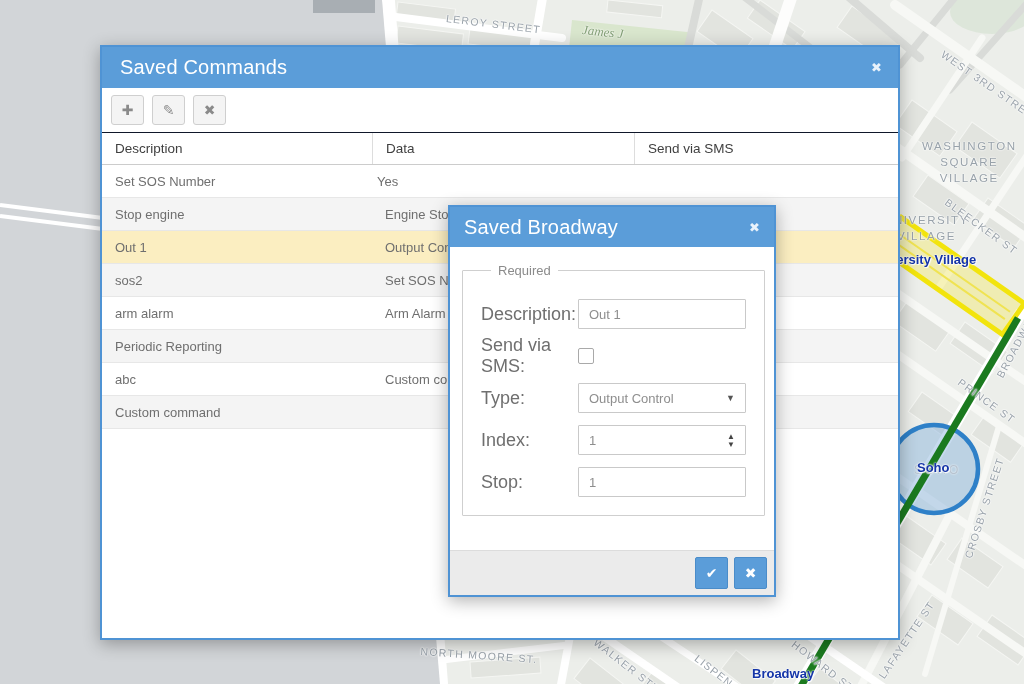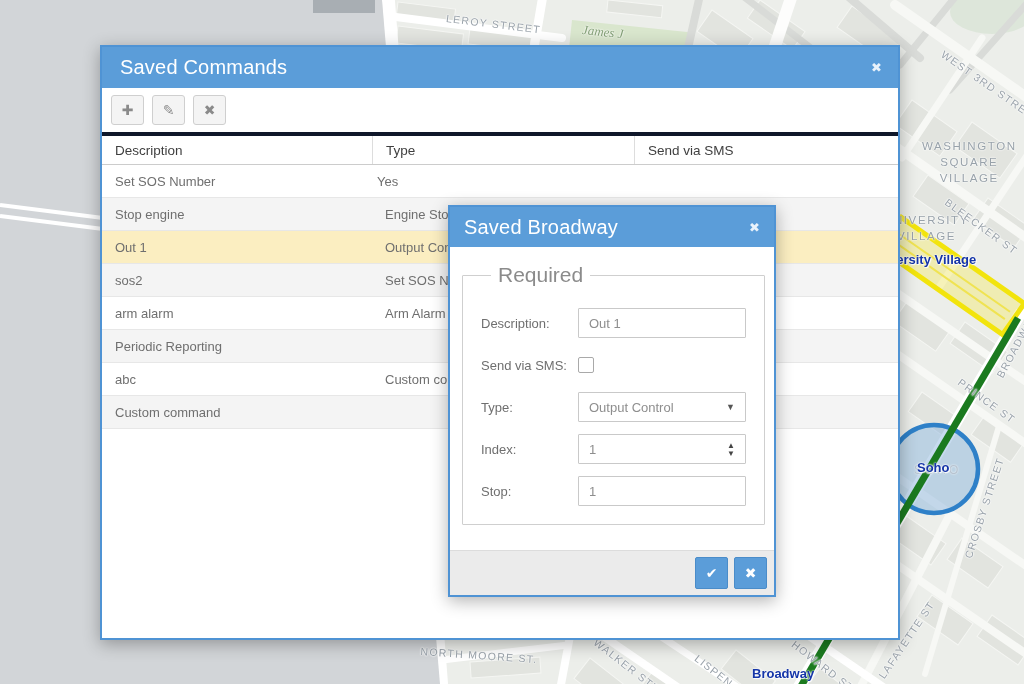--- a/index.html
+++ b/index.html
@@ -30,42 +30,42 @@
   .dlg-close{ margin-left:auto; color:#e9f2fb; font-size:13px; cursor:pointer; }
 
   
   .main-dialog{ left:100px; top:45px; width:800px; height:595px; z-index:10; }
   .main-dialog .dlg-header{ height:41px; padding:0 16px 0 18px; }
   .toolbar{ height:44px; padding:7px 9px; display:flex; gap:8px; }
   .tool-btn{ width:33px; height:30px; background:#f4f4f4; border:1px solid #cfcfcf;
       border-radius:3px; color:#8a8a8a; font-size:14px; display:flex;
       align-items:center; justify-content:center; cursor:pointer; }
   .grid{ width:100%; }
-  .thead{ display:flex; height:33px; border-top:4px solid #0f172a;
+  .thead{ display:flex; height:33px; border-top:1px solid #0f172a;
       border-bottom:1px solid #cccccc; align-items:center; }
   .th{ font-size:13.5px; color:#3f3f3f; padding-left:13px; height:100%;
       display:flex; align-items:center; }
   .th + .th{ border-left:1px solid #dddddd; }
   .col-desc{ width:270px; } .col-type{ width:262px; } .col-sms{ flex:1; }
   .trow{ display:flex; height:33px; align-items:center; border-bottom:1px solid #e7e7e7;
       background:#fff; cursor:pointer; }
   .trow.alt{ background:#f4f4f4; }
   .trow.selected{ background:#fbeec1; }
   .td{ font-size:13px; color:#6f6f6f; padding-left:13px; overflow:hidden;
       white-space:nowrap; }
 
   
   .edit-dialog{ left:448px; top:205px; width:328px; height:392px; z-index:20; }
   .edit-dialog .dlg-header{ height:40px; padding:0 14px; }
   .edit-body{ position:absolute; left:0; right:0; top:40px; bottom:45px; background:#fff; }
   fieldset.req{ margin:16px 12px 0; border:1px solid #cfcfcf; border-radius:1px;
       padding:10px 18px 6px; }
-  fieldset.req legend{ font-size:21px; color:#8b8b8b; padding:0 7px; margin-left:10px; }
+  fieldset.req legend{ font-size:13px; color:#8b8b8b; padding:0 7px; margin-left:10px; }
   .frow{ display:flex; align-items:center; height:30px; margin:11px 0 12px; }
-  .frow label{ flex:0 0 97px; font-size:13px; color:#6f6f6f; }
+  .frow label{ flex:0 0 97px; font-size:18px; color:#6f6f6f; }
   .ctrl{ width:168px; height:30px; border:1px solid #c9c9c9; background:#fff;
       font-family:"Liberation Sans", sans-serif; font-size:13px; color:#8e8e8e;
       padding:0 10px; border-radius:1px; }
   .checkbox{ width:16px; height:16px; border:1px solid #a9a9a9; border-radius:2px;
       background:#fff; cursor:pointer; }
   .select{ display:flex; align-items:center; cursor:pointer; }
   .select .sel-text{ flex:1; }
   .caret{ font-size:9px; color:#555; }
   .spin{ position:relative; display:flex; align-items:center; }
   .spin .spin-val{ flex:1; }
@@ -198,21 +198,21 @@
       <div class="tool-btn">
         <span>✎</span>
       </div>
       <div class="tool-btn">
         <span>✖</span>
       </div>
     </div>
     <div class="grid">
       <div class="thead">
         <div class="th col-desc">Description</div>
-        <div class="th col-type">Type</div>
+        <div class="th col-type">Data</div>
         <div class="th col-sms">Send via SMS</div>
       </div>
       <div class="tbody" id="table-body">
           <div class="trow">
             <div class="td col-type">Set SOS Number</div>
             <div class="td col-sms">Yes</div>
           </div>
           <div class="trow alt">
             <div class="td col-desc">Stop engine</div>
             <div class="td col-type">Engine Stop</div>

